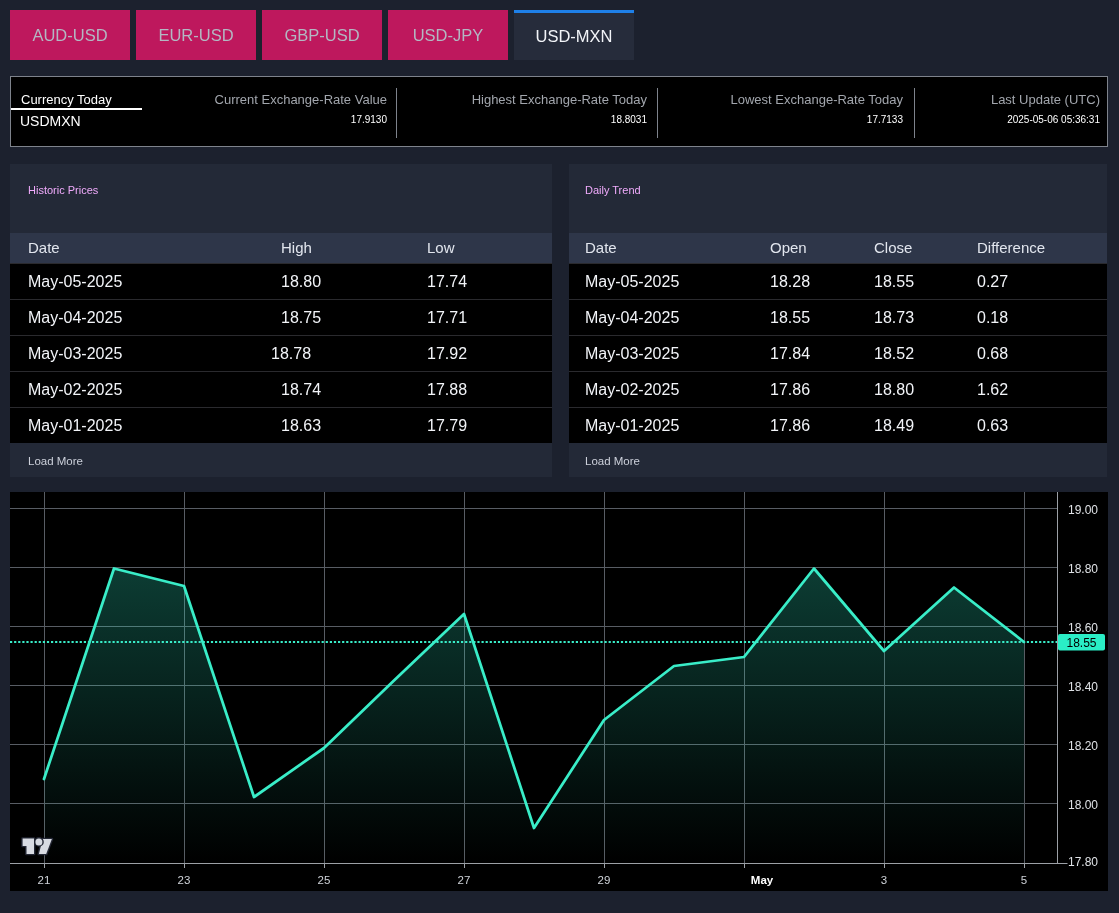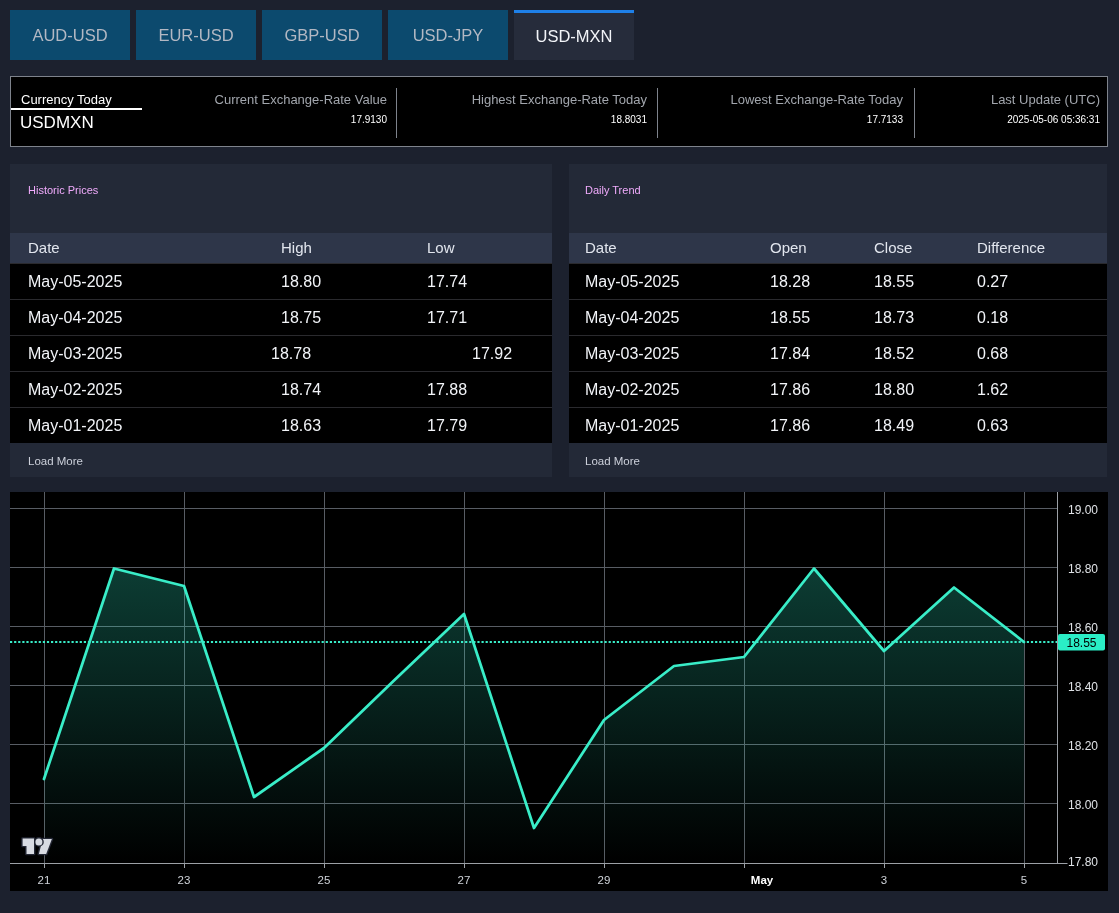--- a/index.html
+++ b/index.html
@@ -1,20 +1,20 @@
 <!DOCTYPE html>
 <html><head>
 <meta charset="utf-8">
 <style>
 * { margin:0; padding:0; box-sizing:border-box; }
 html,body { width:1119px; height:913px; background:#1c212e; font-family:"Liberation Sans",sans-serif; overflow:hidden; }
 .abs { position:absolute; }
 
 
-.tab { position:absolute; top:10px; width:120px; height:50px; background:#0c4a6e;
+.tab { position:absolute; top:10px; width:120px; height:50px; background:#be185d;
   color:#b3b8c3; font-size:16.5px; display:flex; align-items:center; justify-content:center; }
 .tab.active { background:#262c3b; color:#f2f4f8; border-top:3px solid #1e80e8; }
 
 
 #statsbar { position:absolute; left:10px; top:76px; width:1098px; height:71px;
   background:#000; border:1px solid #7e838c; }
 .sep { position:absolute; top:11px; width:1px; height:50px; background:#7e838c; }
 .slabel { position:absolute; top:15px; font-size:13px; color:#a2a6ad; }
 .svalue { position:absolute; top:37px; font-size:10px; font-weight:400; color:#fff; }
 
@@ -39,21 +39,21 @@
 
 <div class="tab" style="left:10px;">AUD-USD</div>
 <div class="tab" style="left:136px;">EUR-USD</div>
 <div class="tab" style="left:262px;">GBP-USD</div>
 <div class="tab" style="left:388px;">USD-JPY</div>
 <div class="tab active" style="left:514px;">USD-MXN</div>
 
 <div id="statsbar">
   <div class="slabel" style="left:10px; color:#fff;">Currency Today</div>
   <div class="abs" style="left:0px; top:31px; width:131px; height:2px; background:#fff;"></div>
-  <div class="abs" style="left:9px; top:36px; font-size:17px; color:#fff;">USDMXN</div>
+  <div class="abs" style="left:9px; top:36px; font-size:14px; color:#fff;">USDMXN</div>
 
   <div class="slabel" style="right:720px;">Current Exchange-Rate Value</div>
   <div class="svalue" style="right:720px;">17.9130</div>
   <div class="sep" style="left:385px; top:11px;"></div>
 
   <div class="slabel" style="right:460px;">Highest Exchange-Rate Today</div>
   <div class="svalue" style="right:460px;">18.8031</div>
   <div class="sep" style="left:646px; top:11px;"></div>
 
   <div class="slabel" style="right:204px;">Lowest Exchange-Rate Today</div>
@@ -77,21 +77,21 @@
       <span style="left:417px;">17.74</span>
     </div>
   <div class="trow" style="top:135px;">
       <span style="left:18px;">May-04-2025</span>
       <span style="left:271px;">18.75</span>
       <span style="left:417px;">17.71</span>
     </div>
   <div class="trow" style="top:171px;">
       <span style="left:18px;">May-03-2025</span>
       <span style="left:261px;">18.78</span>
-      <span style="left:417px;margin-left:45px;">17.92</span>
+      <span style="left:417px;">17.92</span>
     </div>
   <div class="trow" style="top:207px;">
       <span style="left:18px;">May-02-2025</span>
       <span style="left:271px;">18.74</span>
       <span style="left:417px;">17.88</span>
     </div>
   <div class="trow" style="top:243px;">
       <span style="left:18px;">May-01-2025</span>
       <span style="left:271px;">18.63</span>
       <span style="left:417px;">17.79</span>

